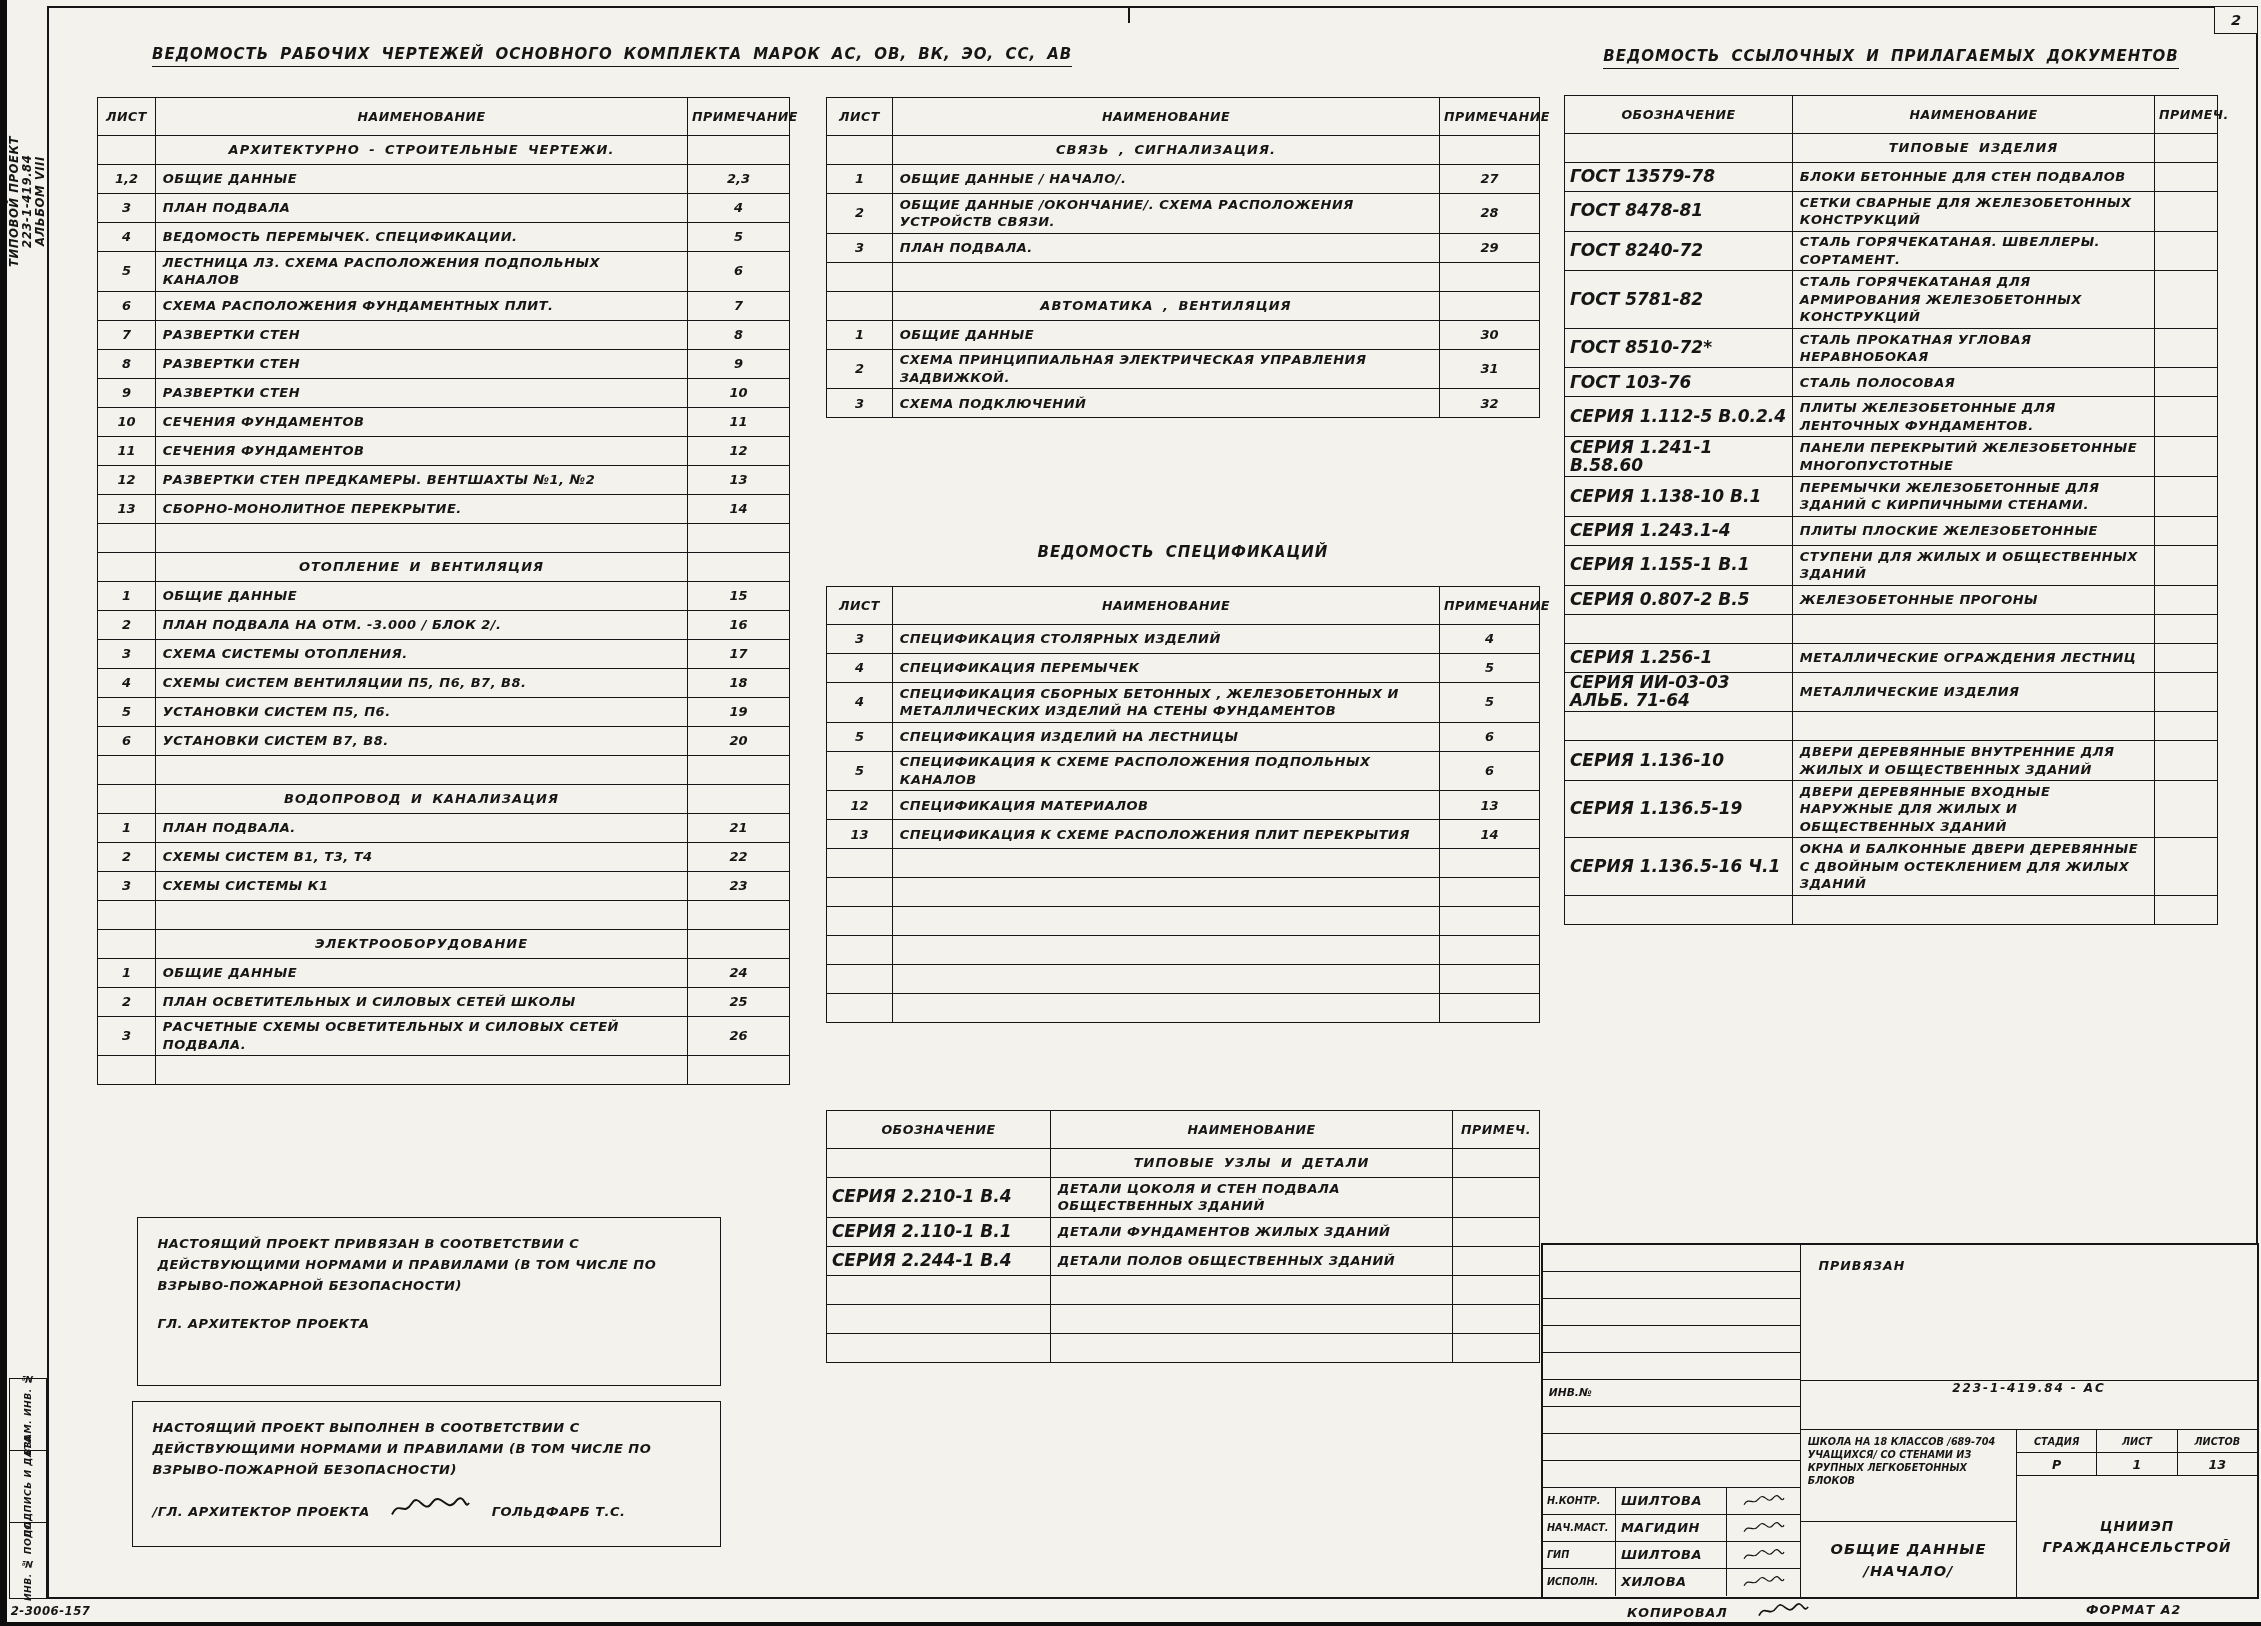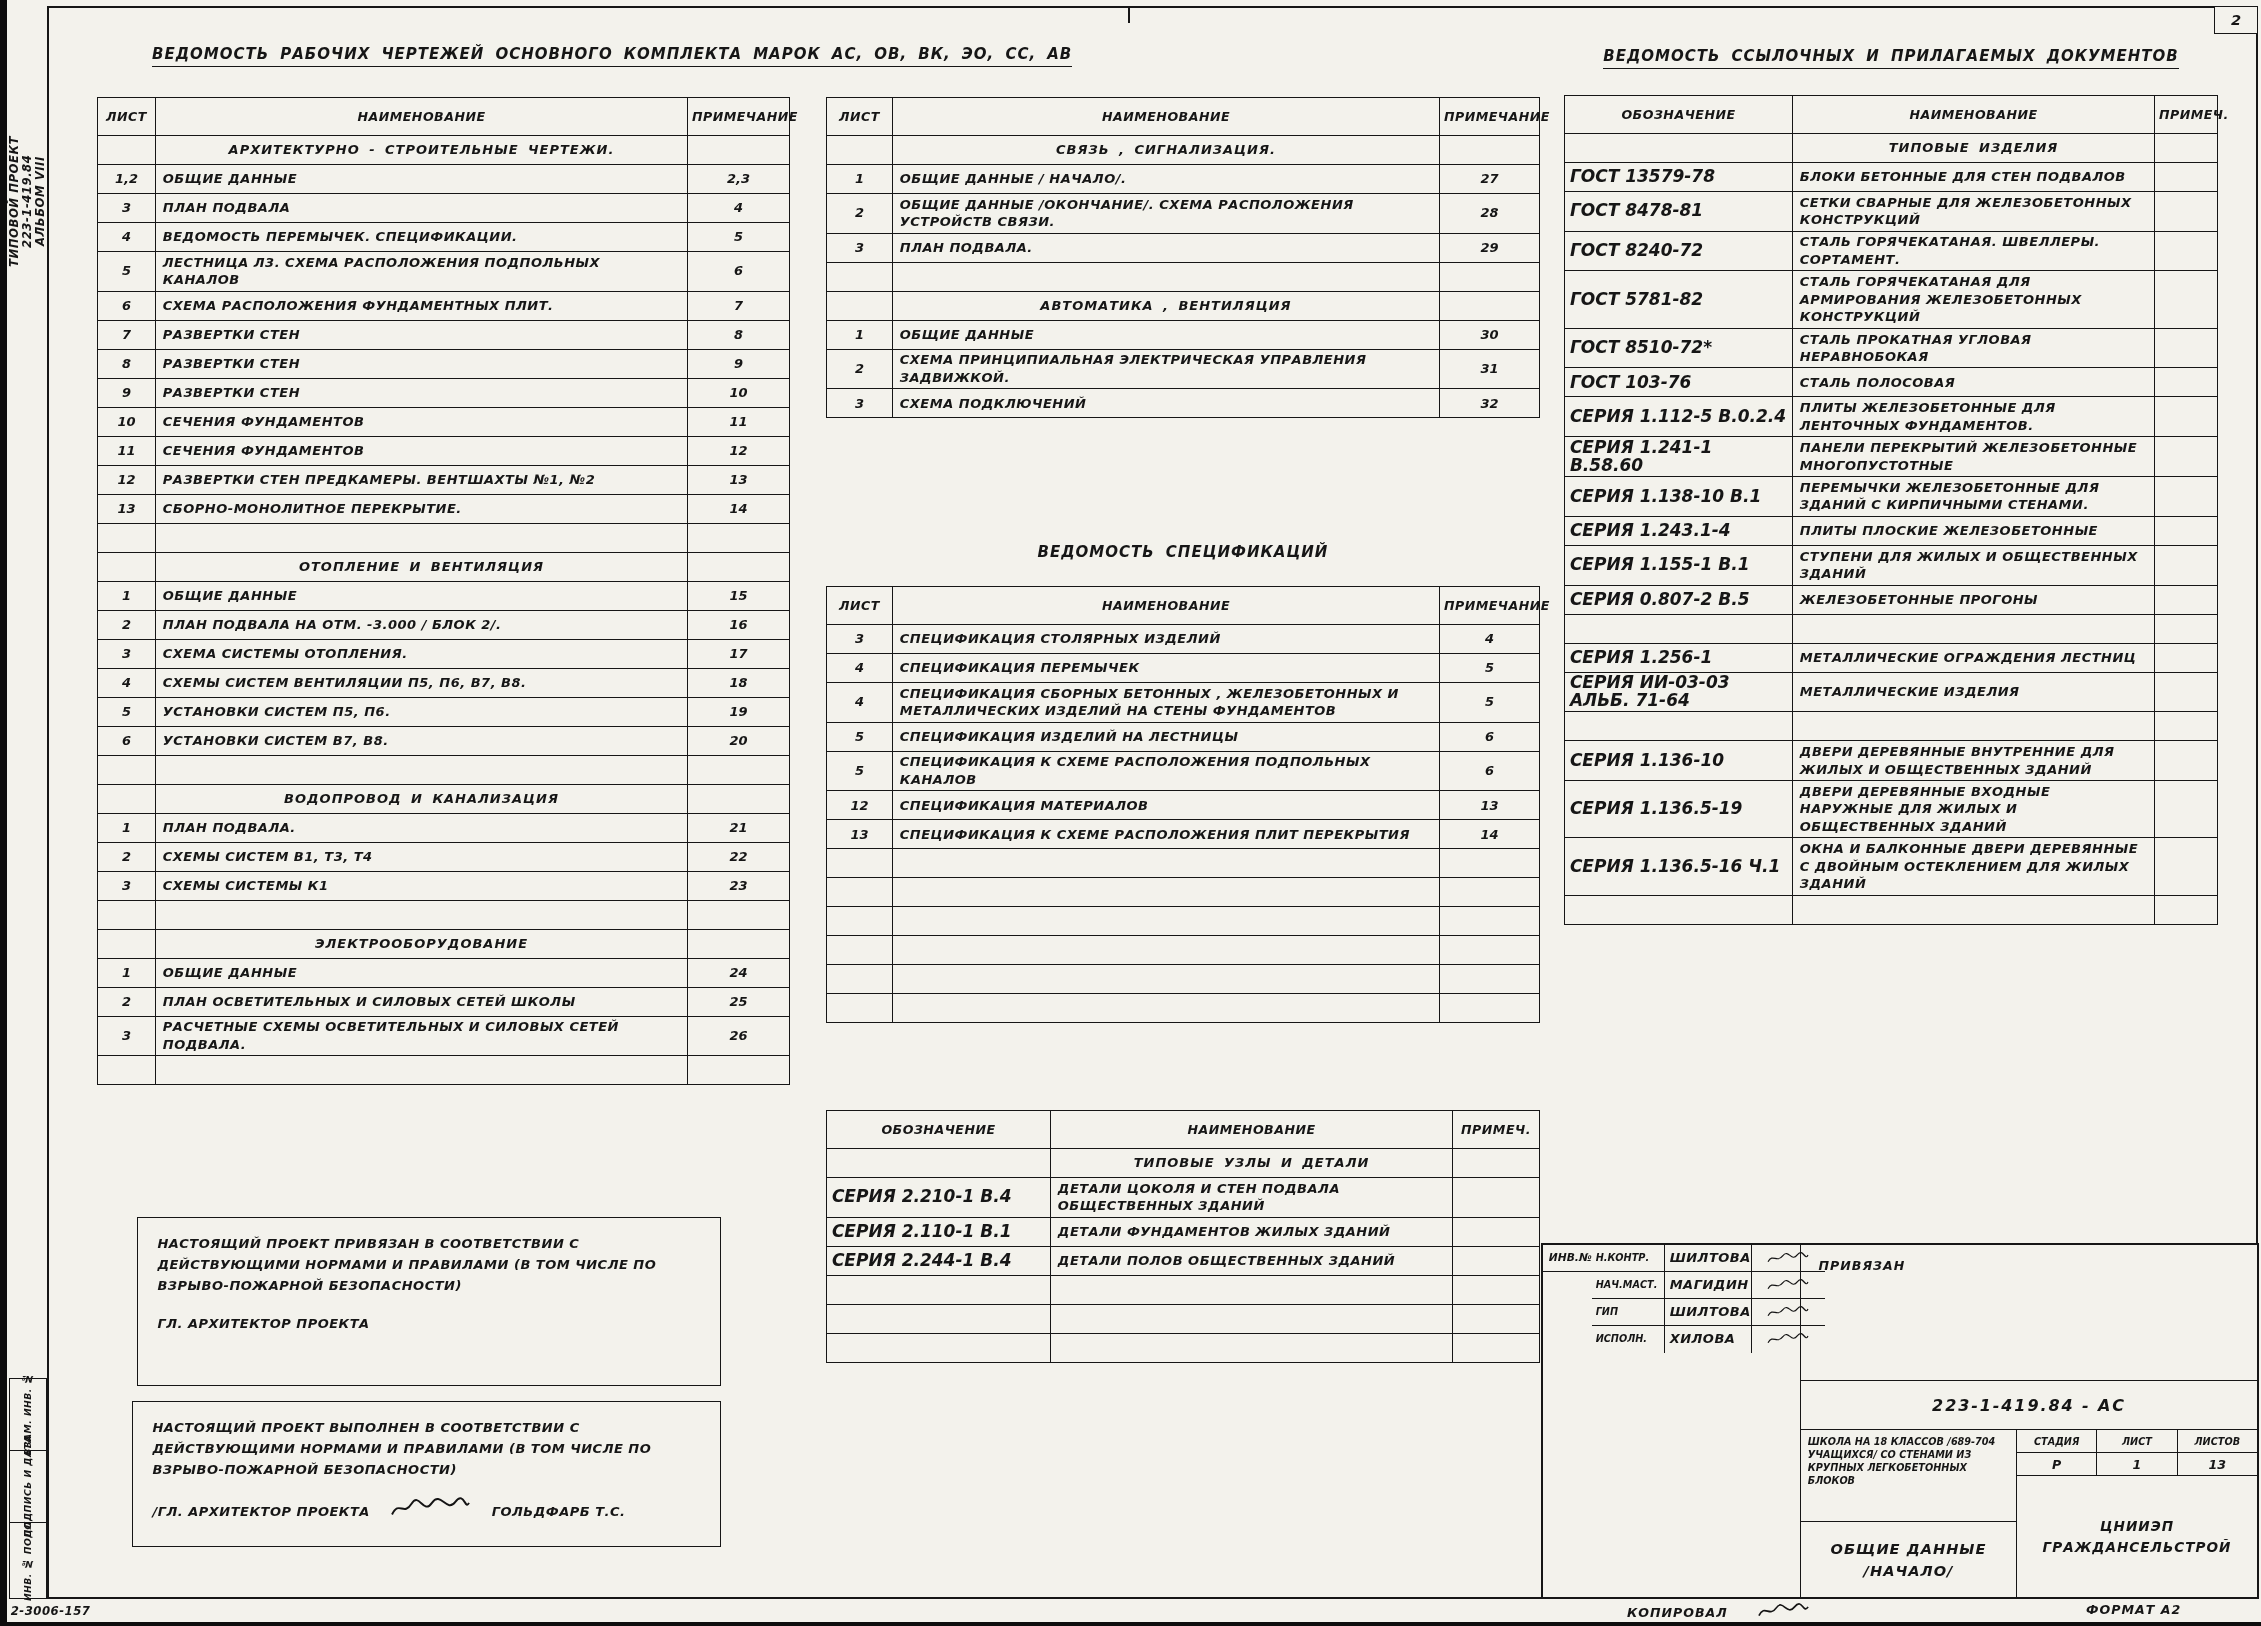--- a/index.html
+++ b/index.html
@@ -37,31 +37,31 @@
   table.tbl td.code{text-align:left;padding:1.9px 4.9px;font-size:17px;letter-spacing:0;font-style:italic;}
   table.tbl td.heading{text-align:center;letter-spacing:1px;word-spacing:3.9px;}
   table.tbl td.name{text-align:left;letter-spacing:0.5px;}
 
   
   .note-box{position:absolute;border:1.9px solid #161616;box-sizing:border-box;padding:14.6px 19.4px;font-size:13px;line-height:21.4px;letter-spacing:0.5px;}
   .note-sign{margin-top:16.5px;display:flex;align-items:center;gap:19.4px;}
 
   
   .tblock{position:absolute;left:1541px;top:1243px;width:718px;height:356px;border:2.4px solid #161616;box-sizing:border-box;display:flex;background:#f3f2ec;}
-  .tb-left{width:258px;border-right:1.9px solid #161616;box-sizing:border-box;display:flex;flex-direction:row;}
+  .tb-left{width:258px;border-right:1.9px solid #161616;box-sizing:border-box;display:flex;flex-direction:column;}
   .tb-row{height:27px;border-bottom:1px solid #161616;box-sizing:border-box;flex:none;}
   .tb-row.inv{font-size:10.7px;line-height:25px;padding-left:5.8px;}
   .s-row{height:27px;border-bottom:1px solid #161616;box-sizing:border-box;display:flex;}
   .s-row:last-child{border-bottom:none;}
   .s-label{width:73px;border-right:1px solid #161616;box-sizing:border-box;font-size:9.7px;line-height:25px;padding-left:3.9px;overflow:hidden;}
   .s-name{flex:1;border-right:1px solid #161616;box-sizing:border-box;font-size:13px;line-height:25px;padding-left:4.9px;letter-spacing:0.5px;}
   .s-sig{width:73px;display:flex;align-items:center;justify-content:center;}
   .tb-right{flex:1;display:flex;flex-direction:column;}
   .tb-priv{height:136px;border-bottom:1.5px solid #161616;box-sizing:border-box;padding:12.6px 0 0 17.5px;font-size:12.6px;letter-spacing:1px;}
-  .tb-doc{height:49px;border-bottom:1.5px solid #161616;box-sizing:border-box;display:flex;align-items:center;justify-content:center;font-size:16px;letter-spacing:1.9px;}
+  .tb-doc{height:49px;border-bottom:1.5px solid #161616;box-sizing:border-box;display:flex;align-items:flex-start;justify-content:center;font-size:12px;letter-spacing:1.9px;}
   .tb-bottom{flex:1;display:flex;}
   .tb-obj-col{width:216px;border-right:1.5px solid #161616;box-sizing:border-box;display:flex;flex-direction:column;}
   .tb-obj{height:92px;border-bottom:1.5px solid #161616;box-sizing:border-box;padding:4.9px 6.8px;font-size:9.7px;line-height:13px;letter-spacing:0;}
   .tb-sheet-title{flex:1;display:flex;flex-direction:column;align-items:center;justify-content:center;font-size:14.6px;letter-spacing:1px;line-height:21.4px;}
   .tb-right-col{flex:1;display:flex;flex-direction:column;}
   .tb-slh,.tb-slv{height:23px;display:flex;border-bottom:1px solid #161616;box-sizing:border-box;}
   .tb-slh .cell,.tb-slv .cell{flex:1;border-right:1px solid #161616;box-sizing:border-box;display:flex;align-items:center;justify-content:center;}
   .tb-slh .cell:last-child,.tb-slv .cell:last-child{border-right:none;}
   .tb-slh .cell{font-size:9.7px;}
   .tb-slv .cell{font-size:12.6px;}

